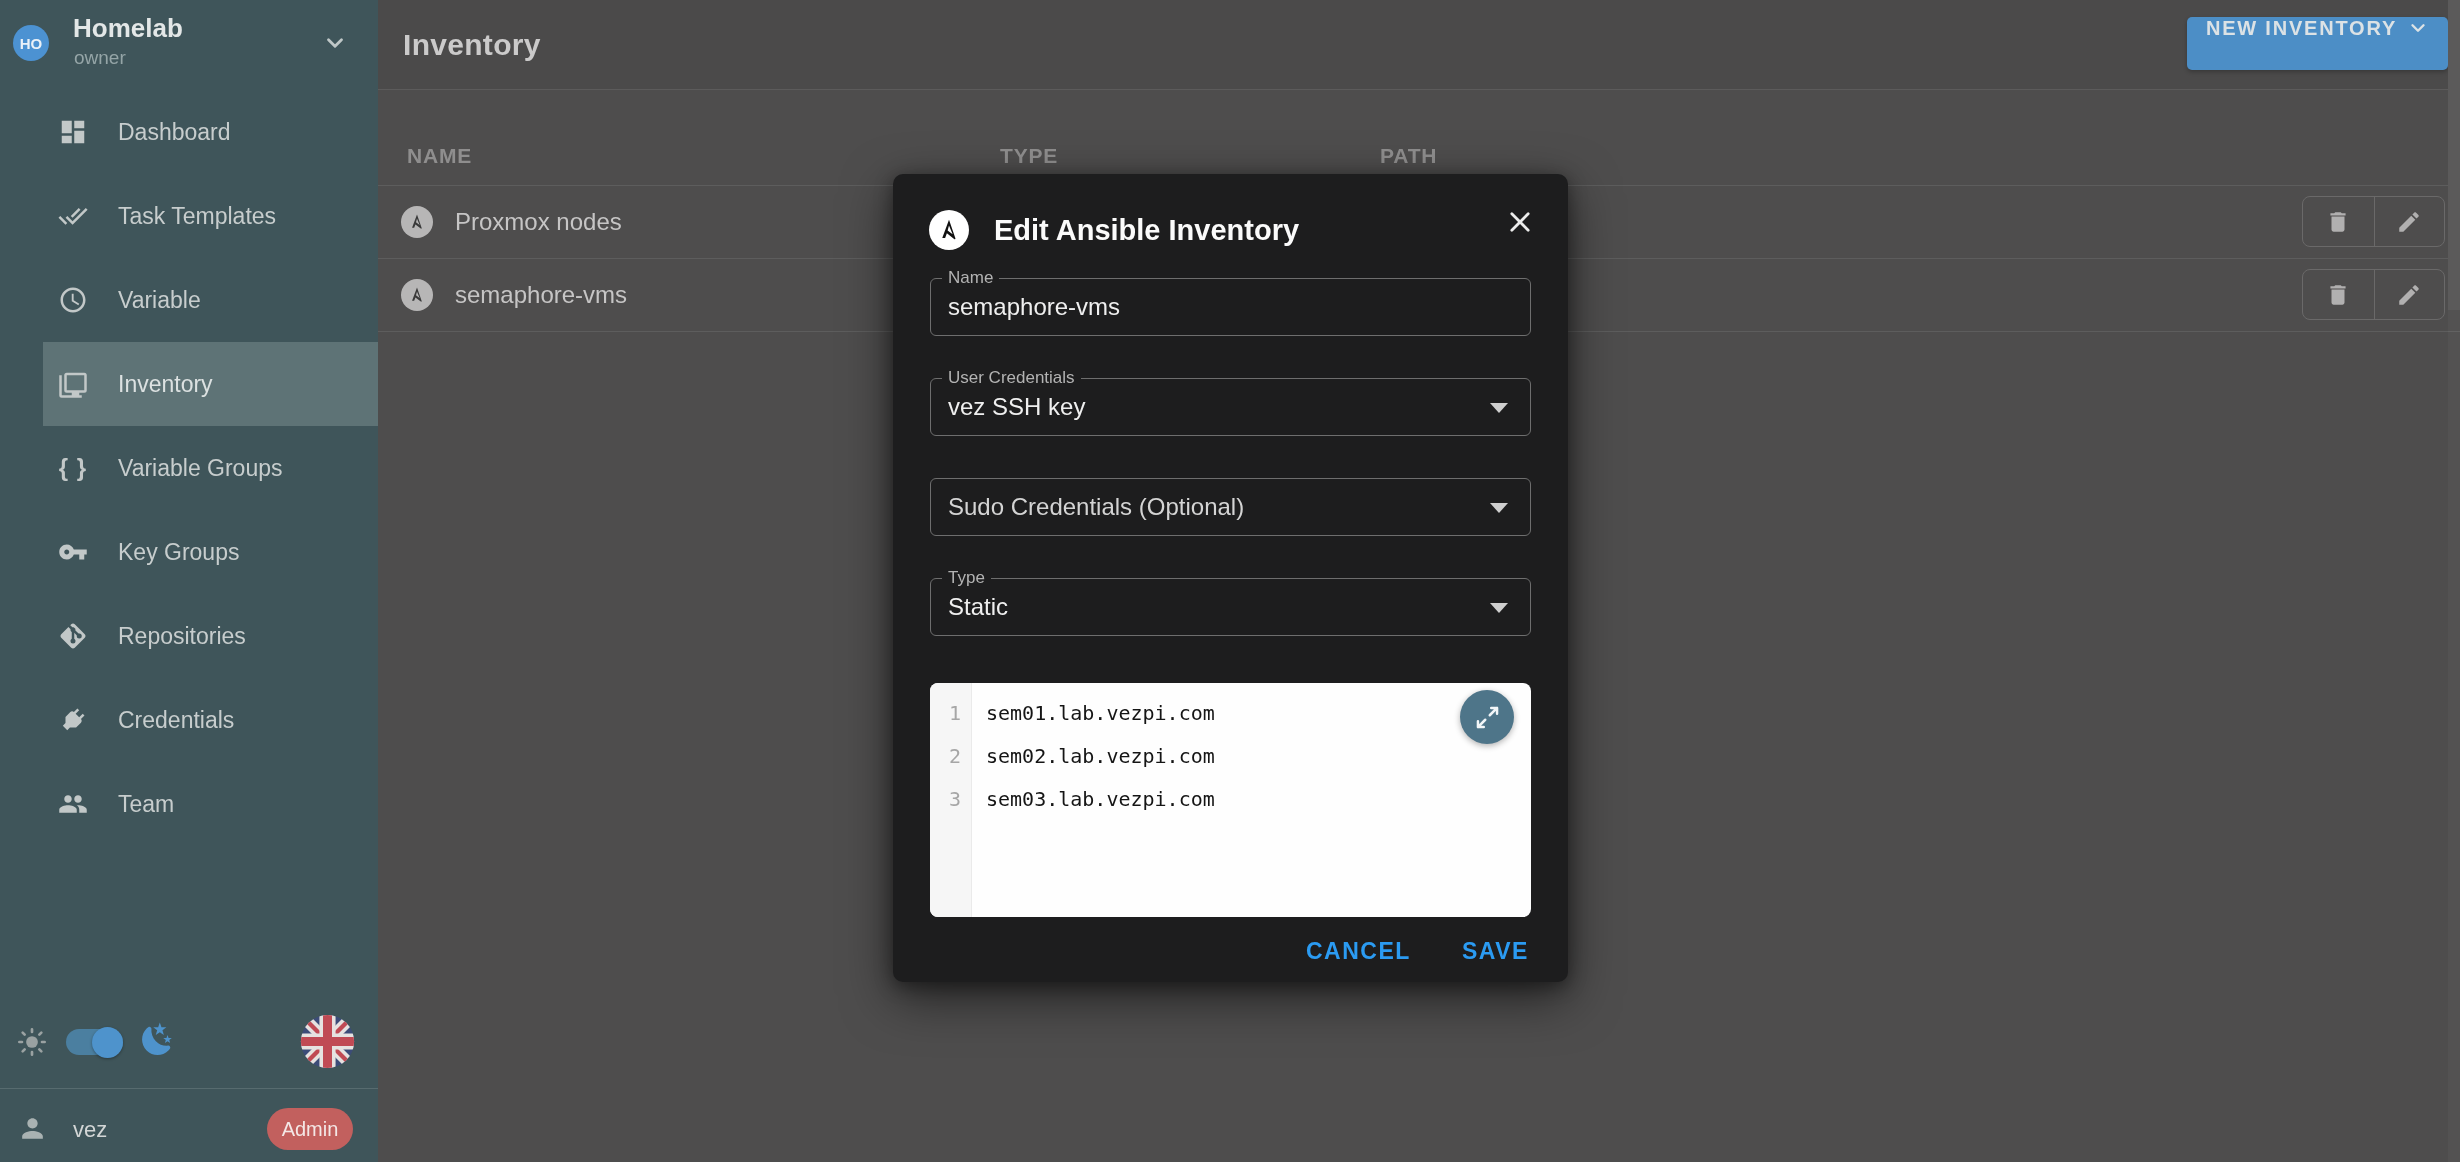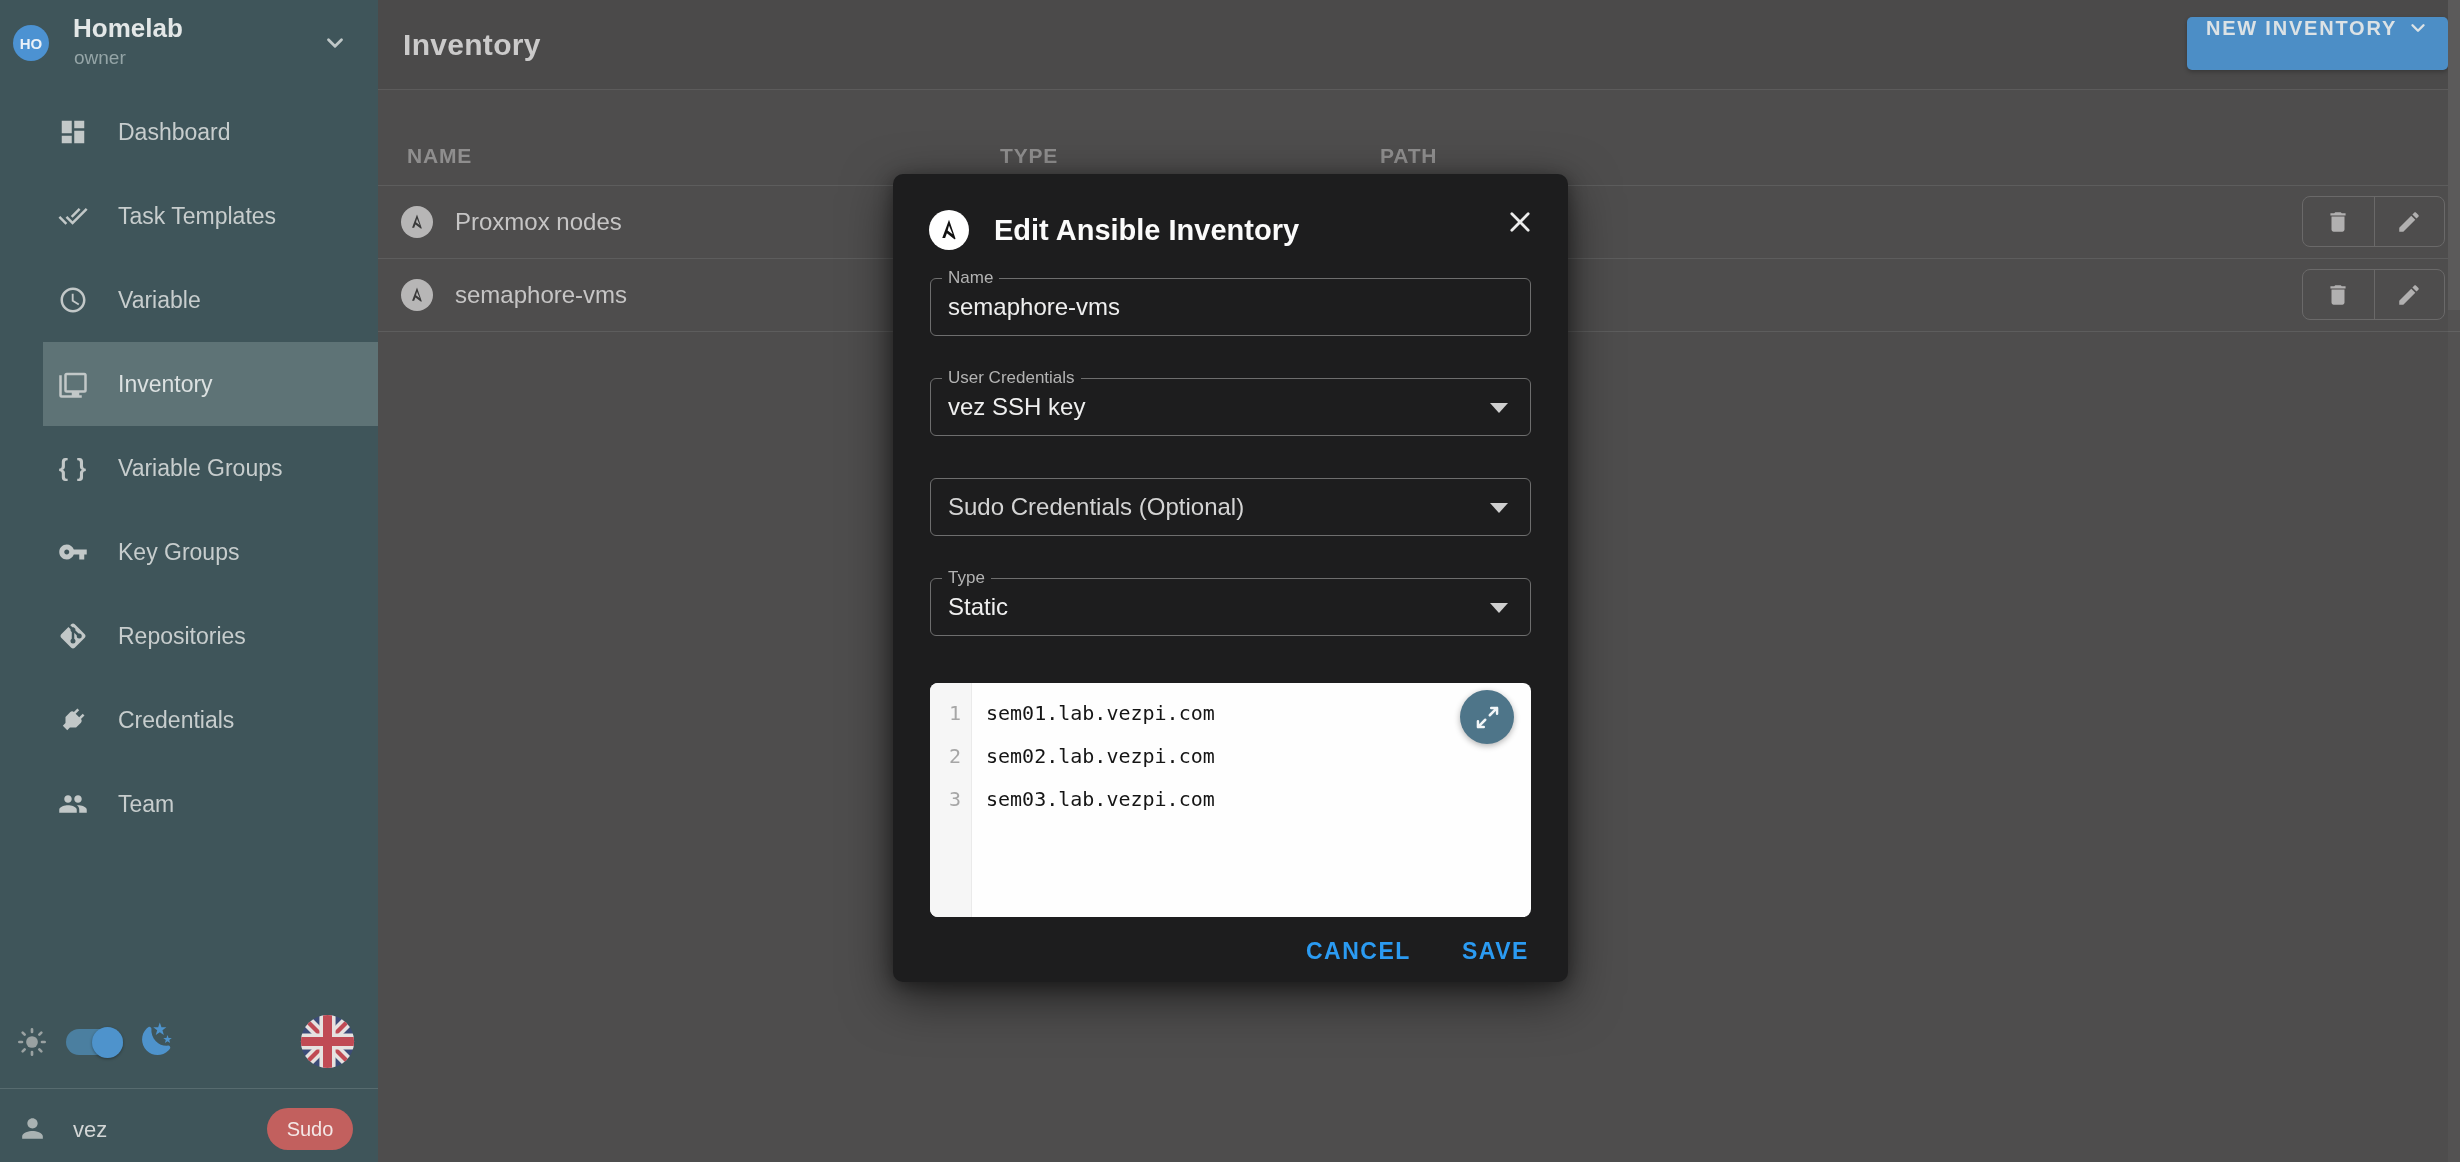--- a/index.html
+++ b/index.html
@@ -248,21 +248,21 @@
 
     <div class="sb-divider"></div>
 
     <div class="user-row">
       <span class="person-icon">
         <svg width="31" height="31" viewBox="0 0 24 24" fill="currentColor">
             <path d="M12 12c2.21 0 4-1.79 4-4s-1.79-4-4-4-4 1.79-4 4 1.79 4 4 4zm0 2c-2.67 0-8 1.34-8 4v2h16v-2c0-2.66-5.33-4-8-4z"></path>
           </svg>
       </span>
       <span class="user-name">vez</span>
-      <span class="admin-badge">Sudo</span>
+      <span class="admin-badge">Admin</span>
     </div>
   </div>
 
   <div class="main">
     <div class="topbar">
       <span class="page-title">Inventory</span>
       <button class="new-btn">
         <span>NEW INVENTORY</span>
         <svg width="22" height="22" viewBox="0 0 24 24" fill="none" stroke="currentColor" stroke-width="2.6" stroke-linecap="round" stroke-linejoin="round">
             <polyline points="6 9 12 15 18 9"></polyline>

